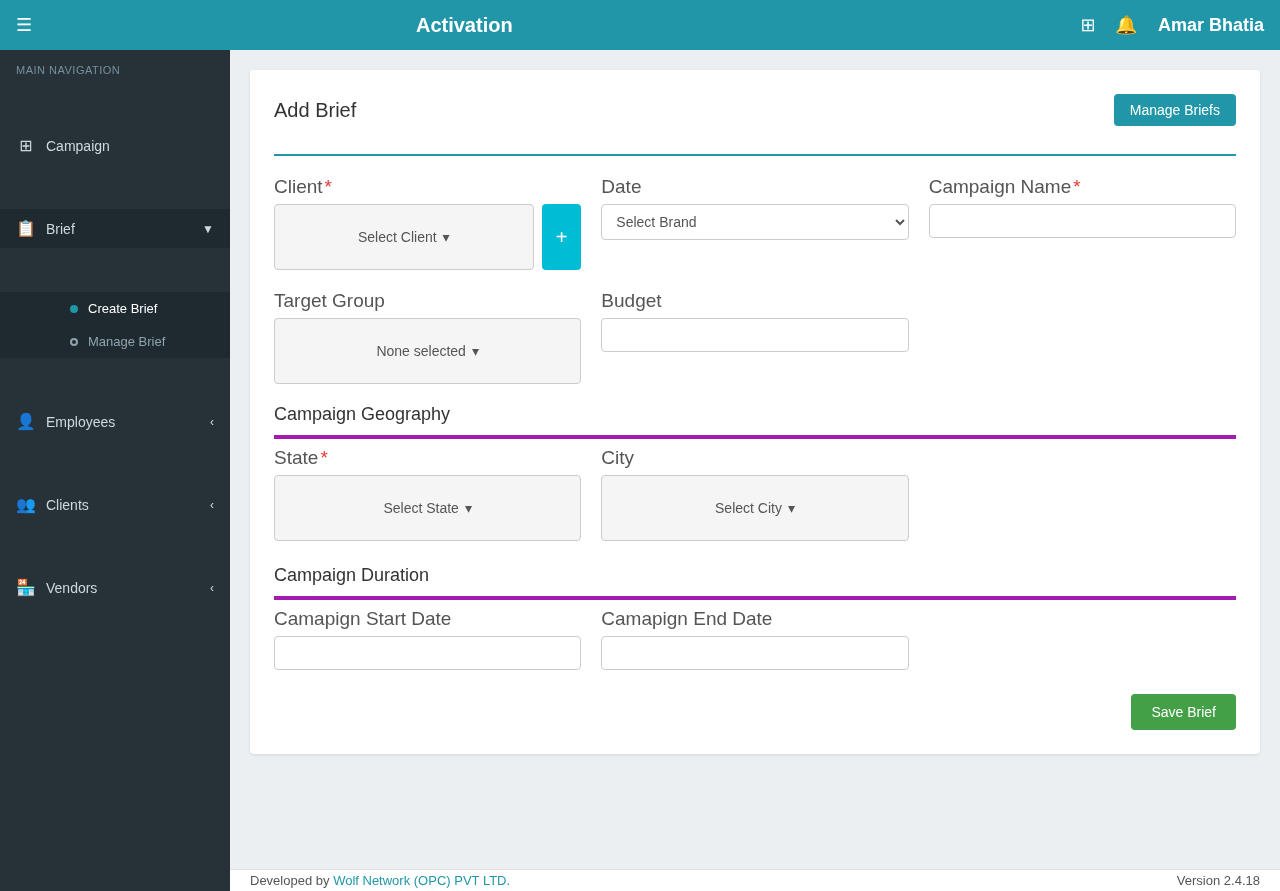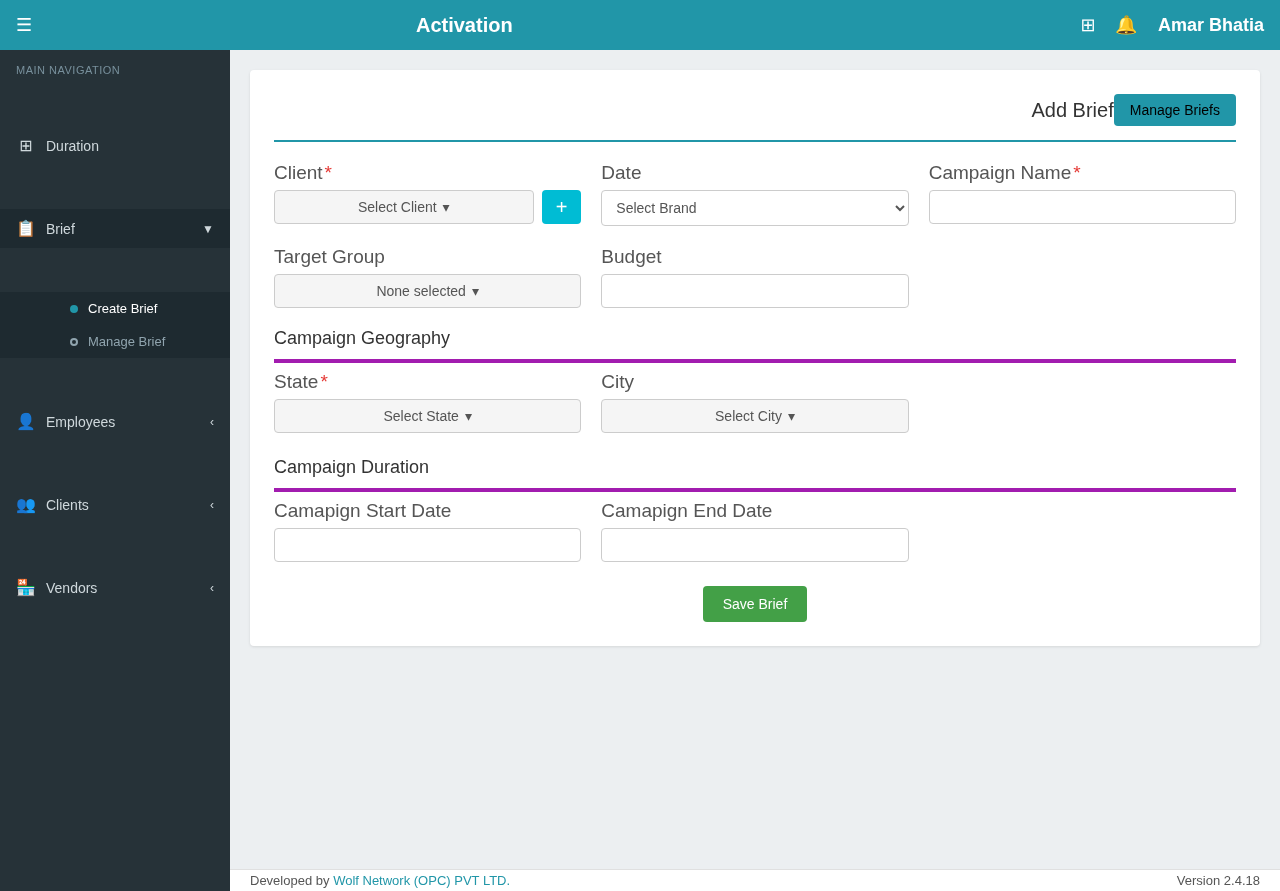--- a/index.html
+++ b/index.html
@@ -127,35 +127,35 @@
     
     .form-card {
       background: white;
       border-radius: 4px;
       padding: 24px;
       box-shadow: 0 1px 3px rgba(0,0,0,0.1);
     }
 
     .form-card-header {
       display: flex;
-      justify-content: flex-end;
+      justify-content: space-between;
       align-items: center;
       margin-bottom: 20px;
-      padding-bottom: 14px;
+      padding-bottom: 28px;
       border-bottom: 2px solid #2196a8;
     }
     .form-card-header h2 {
       font-size: 20px;
       color: #333;
       font-weight: 400;
     }
 
     .btn-manage-briefs {
       background: #2196a8;
-      color: #000000;
+      color: #ffffff;
       border: none;
       padding: 8px 16px;
       border-radius: 4px;
       cursor: pointer;
       font-size: 14px;
     }
 
     
     .form-row {
       display: flex;
@@ -188,21 +188,21 @@
       font-size: 14px;
       color: #555;
       background: white;
       outline: none;
     }
 
     .select-btn {
       background: #f5f5f5;
       border: 1px solid #ccc;
       border-radius: 4px;
-      padding: 8px 12px;
+      padding: 24px 12px;
       font-size: 14px;
       color: #555;
       cursor: pointer;
       text-align: center;
       width: 100%;
       display: flex;
       align-items: center;
       justify-content: center;
       gap: 6px;
     }
@@ -236,21 +236,21 @@
       margin-bottom: 8px;
       padding-bottom: 10px;
       border-bottom: 4px solid #a21caf;
     }
 
     .form-section { margin-bottom: 24px; }
 
     
     .form-actions {
       display: flex;
-      justify-content: center;
+      justify-content: flex-end;
       margin-top: 10px;
     }
     .btn-save {
       background: #43a047;
       color: white;
       border: none;
       padding: 10px 20px;
       border-radius: 4px;
       font-size: 14px;
       cursor: pointer;
@@ -286,21 +286,21 @@
   </div>
 </div>
 
 <div class="layout">
 
   <nav class="sidebar">
     <div class="nav-label">MAIN NAVIGATION</div>
 
     <div class="sidebar-item">
       <span class="item-icon">⊞</span>
-      <span class="item-label">Duration</span>
+      <span class="item-label">Campaign</span>
     </div>
 
     <div class="sidebar-item active">
       <span class="item-icon">📋</span>
       <span class="item-label">Brief</span>
       <span class="chevron">▼</span>
     </div>
     <div class="sidebar-submenu">
       <div class="sub-item active">
         <span class="dot"></span>

